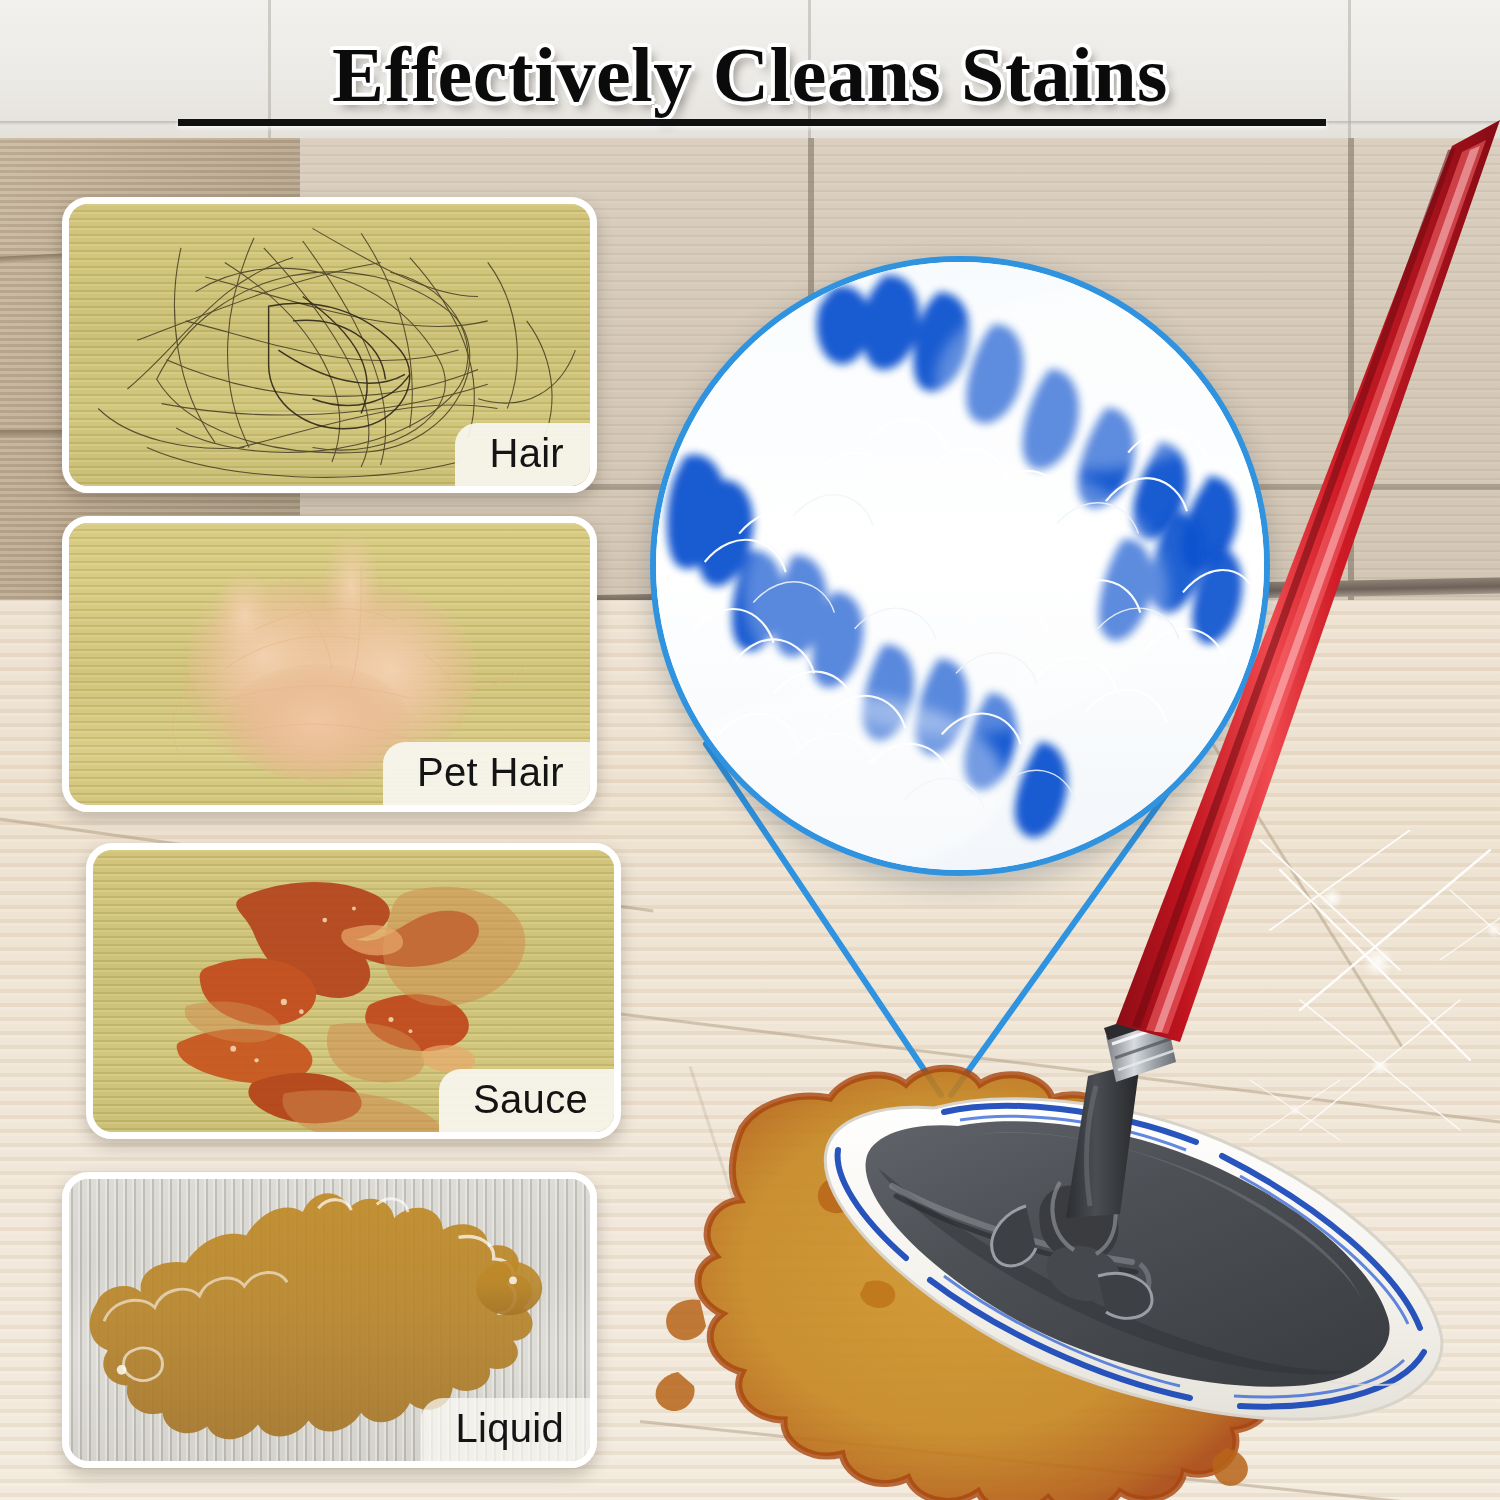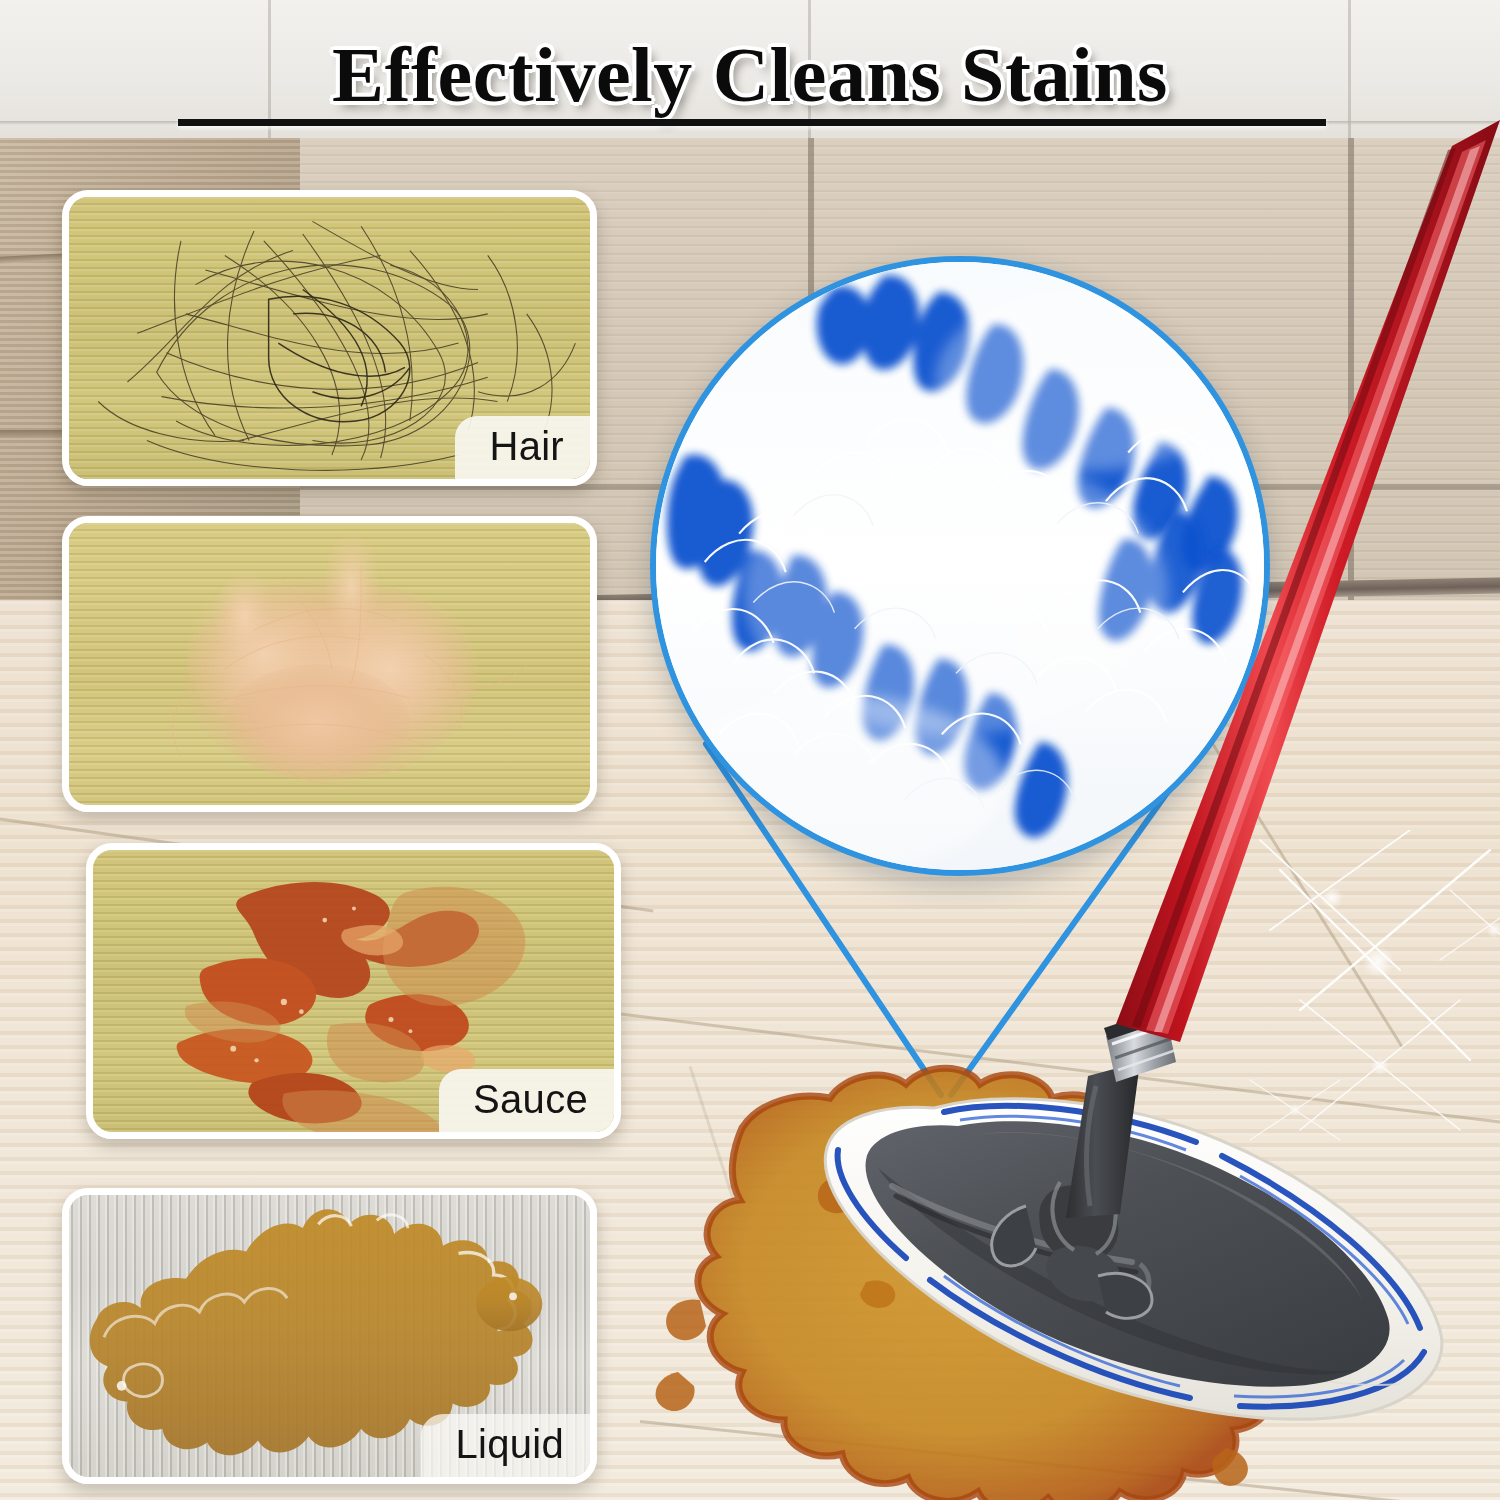--- a/index.html
+++ b/index.html
@@ -219,21 +219,21 @@
     <div class="floor-seam" style="left:1180px;top:690px;width:420px;transform:rotate(58deg);"></div>
     <div class="floor-seam" style="left:640px;top:1420px;width:900px;transform:rotate(6deg);"></div>
     <div class="floor-seam" style="left:690px;top:1065px;width:140px;transform:rotate(72deg);opacity:.5;"></div>
   </div>
 
   <div class="title-band">
     <div class="title nosel">Effectively Cleans Stains</div>
     <div class="title-underline"></div>
   </div>
 
-  <div class="card" style="top:190px;padding-left:22px;">
+  <div class="card" style="top:197px;padding-left:22px;">
     <div class="surface wood-olive"></div>
     <svg class="hairsvg" viewBox="0 0 535 296" preserveAspectRatio="none">
       <g stroke="#433a22" fill="none" stroke-width="1.1" opacity=".85">
         <path d="M90 180 C150 60,300 40,390 110 C440 150,400 250,300 255 C200 260,120 230,90 180 Z"></path>
         <path d="M130 90 C210 40,330 70,380 160 C410 215,330 265,250 250"></path>
         <path d="M110 230 C180 270,330 265,395 195 C430 155,400 85,330 70"></path>
         <path d="M160 60 C240 110,300 190,270 265"></path>
         <path d="M200 45 C270 120,330 210,300 270"></path>
         <path d="M240 38 C300 120,340 200,320 268"></path>
         <path d="M120 120 C200 140,300 180,400 150"></path>
@@ -292,20 +292,21 @@
         <path d="M190 110 C240 85,290 80,335 100"></path>
         <path d="M215 55 C245 85,265 115,270 150"></path>
         <path d="M300 45 C300 90,300 130,290 165"></path>
         <path d="M365 135 C395 155,410 185,400 215"></path>
         <path d="M130 165 C105 185,100 215,115 240"></path>
         <path d="M250 245 C280 260,315 262,345 250"></path>
         <path d="M205 240 C225 260,255 270,285 268"></path>
         <path d="M380 170 C420 175,450 165,470 145"></path>
       </g>
     </svg>
+    <div class="card-label">Pet Hair</div>
   </div>
 
   <div class="card" style="top:843px;margin-left:24px;">
     <div class="surface wood-olive"></div>
     <svg class="saucesvg" viewBox="0 0 535 296" preserveAspectRatio="none">
       <g opacity=".93">
         <path d="M150 50 C190 30,250 26,290 46 C320 62,300 86,270 92 C300 100,320 70,350 64
                  C390 56,410 80,386 102 C360 124,310 124,280 112 C296 140,268 158,236 150
                  C200 142,176 114,166 88 C158 66,140 60,150 50 Z" fill="#b5441d"></path>
         <path d="M118 120 C160 104,206 110,224 134 C240 156,216 178,186 180
@@ -338,21 +339,21 @@
           <circle cx="168" cy="216" r="2.2"></circle>
         <circle cx="306" cy="174" r="2.6"></circle>
           <circle cx="326" cy="186" r="2"></circle>
         <circle cx="238" cy="72" r="2.4"></circle>
           <circle cx="268" cy="60" r="2"></circle>
       </g>
     </svg>
     <div class="card-label">Sauce</div>
   </div>
 
-  <div class="card" style="top:1172px;margin-top:16px;">
+  <div class="card" style="top:1172px;">
     <div class="surface wood-grey"></div>
     <svg class="liquidsvg" viewBox="0 0 535 296" preserveAspectRatio="none">
       <defs>
         <linearGradient id="liq" x1="0" y1="0" x2="0" y2="1">
           <stop offset="0%" stop-color="#c08a26"></stop>
           <stop offset="45%" stop-color="#b9862b"></stop>
           <stop offset="100%" stop-color="#a5762a"></stop>
         </linearGradient>
       </defs>
       <path d="M28 128 C34 110,60 104,74 116 C70 96,92 82,120 86

